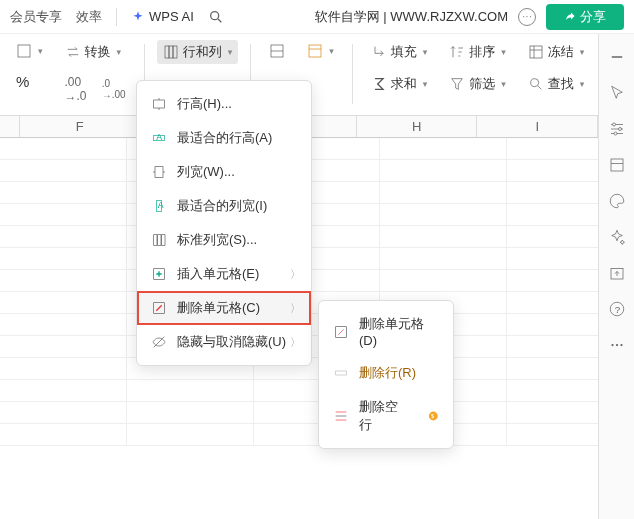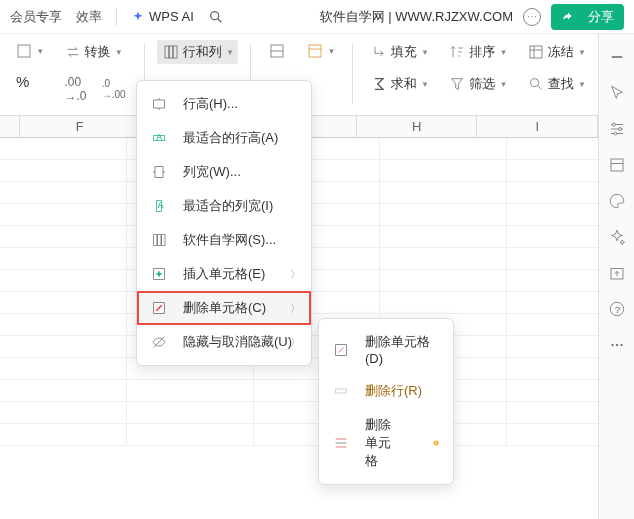--- a/index.html
+++ b/index.html
@@ -2,37 +2,37 @@
 <html><head>
 <meta charset="utf-8">
 <style>
 *{box-sizing:border-box;margin:0;padding:0;font-family:"Microsoft YaHei",Arial,sans-serif;font-size:13px;color:#333}
 body{width:634px;height:519px;background:#fff;overflow:hidden;position:relative}
 .topbar{height:34px;display:flex;align-items:center;padding:0 10px;gap:14px;border-bottom:1px solid #eee}
 .topbar .t{color:#555;cursor:pointer}
 .ai{display:flex;align-items:center;gap:4px;font-weight:400;color:#3a5bff}
 .ai svg{width:14px;height:14px}
 .top-right{margin-left:auto;display:flex;align-items:center;gap:10px;color:#888;font-size:12px}
-.share{background:#0fb37f;color:#fff;border-radius:4px;padding:4px 10px;display:flex;align-items:center;gap:15px;font-size:12px}
+.share{background:#0fb37f;color:#fff;border-radius:4px;padding:4px 18px;display:flex;align-items:center;gap:4px;font-size:12px}
 .ribbon{height:82px;border-bottom:1px solid #ddd;padding:6px 10px;display:flex;gap:10px;align-items:flex-start}
 .rcol{display:flex;flex-direction:column;gap:8px}
 .rbtn{display:flex;align-items:center;gap:4px;padding:3px 6px;border-radius:3px;color:#444;cursor:pointer;white-space:nowrap}
 .rbtn svg{width:16px;height:16px;flex-shrink:0}
 .rbtn.active{background:#e8e8e8}
 .dd{font-size:9px;color:#888;margin-left:2px}
 .vsep{width:1px;background:#e0e0e0;height:60px;margin:4px 2px}
 .sheet{position:relative;height:400px}
 .colhdr{display:flex;height:22px;border-bottom:1px solid #ccc}
 .ch{flex:1;border-right:1px solid #ddd;text-align:center;line-height:22px;color:#666;background:#fafafa}
 .rows .row{height:22px;border-bottom:1px solid #eee;display:flex}
 .rows .row div{flex:1;border-right:1px solid #eee}
 .menu{position:absolute;background:#fff;border:1px solid #ddd;border-radius:6px;box-shadow:0 4px 16px rgba(0,0,0,.12);padding:6px 0;z-index:10}
 .m1{left:136px;top:80px;width:176px}
-.m2{left:318px;top:318px;width:136px}
-.mi{display:flex;align-items:center;gap:16px;padding:8px 14px;cursor:pointer;position:relative}
+.m2{left:318px;top:300px;width:136px}
+.mi{display:flex;align-items:center;gap:10px;padding:8px 14px;cursor:pointer;position:relative}
 .mi .ico{width:16px;height:16px;flex-shrink:0;display:flex;align-items:center;justify-content:center}
 .mi .ico svg{width:16px;height:16px}
 .mi .arr{position:absolute;right:10px;color:#999;font-size:11px}
 .mi.hl{outline:2px solid #e74c3c;outline-offset:-2px;background:#f5f5f5}
 .mi.hl2{outline:2px solid #e74c3c;outline-offset:-2px}
 .mi.dis{color:#bbb}
 .sidebar{position:absolute;right:0;top:34px;width:36px;height:485px;border-left:1px solid #e0e0e0;background:#fafafa;display:flex;flex-direction:column;align-items:center;gap:18px;padding-top:14px}
 .sidebar .si{width:18px;height:18px;color:#666;cursor:pointer}
 .cloud{width:18px;height:18px;border:1.5px solid #888;border-radius:50%;display:flex;align-items:center;justify-content:center;font-size:10px;color:#888}
 </style>
@@ -322,21 +322,21 @@
       <span>最适合的列宽(I)</span>
     </div>
   <div class="mi">
       <span class="ico">
         <svg viewBox="0 0 24 24">
           <rect x="4" y="4" width="5" height="16" fill="none" stroke="#555"></rect>
           <rect x="10" y="4" width="5" height="16" fill="none" stroke="#555"></rect>
           <rect x="16" y="4" width="5" height="16" fill="none" stroke="#555"></rect>
         </svg>
       </span>
-      <span>软件自学网(S)...</span>
+      <span>标准列宽(S)...</span>
     </div>
   <div class="mi">
       <span class="ico">
         <svg viewBox="0 0 24 24">
           <rect x="4" y="4" width="16" height="16" fill="none" stroke="#555"></rect>
           <path stroke="#0a8" stroke-width="2" d="M12 8v8M8 12h8"></path>
         </svg>
       </span>
       <span>插入单元格(E)</span>
       <span class="arr">〉</span>
@@ -380,21 +380,21 @@
         </svg>
       </span>
       <span style="color:#a16207">删除行(R)</span>
     </div>
   <div class="mi"><span class="ico">
         <svg viewBox="0 0 24 24">
           <line x1="4" y1="6" x2="20" y2="6" stroke="#e33"></line>
           <line x1="4" y1="12" x2="20" y2="12" stroke="#555"></line>
           <line x1="4" y1="18" x2="20" y2="18" stroke="#e33"></line>
         </svg>
-      </span><span>删除单元格</span>&nbsp;<svg width="12" height="12" viewBox="0 0 24 24">
+      </span><span>删除空行</span>&nbsp;<svg width="12" height="12" viewBox="0 0 24 24">
         <circle cx="12" cy="12" r="10" fill="#f5a623"></circle>
         <text x="7" y="16" font-size="10" fill="#fff">$</text>
       </svg></div>
 </div>
 
 <div class="sidebar">
   <svg class="si" viewBox="0 0 24 24">
       <line x1="5" y1="12" x2="19" y2="12" stroke="#666" stroke-width="2"></line>
     </svg>
   <svg class="si" viewBox="0 0 24 24">

